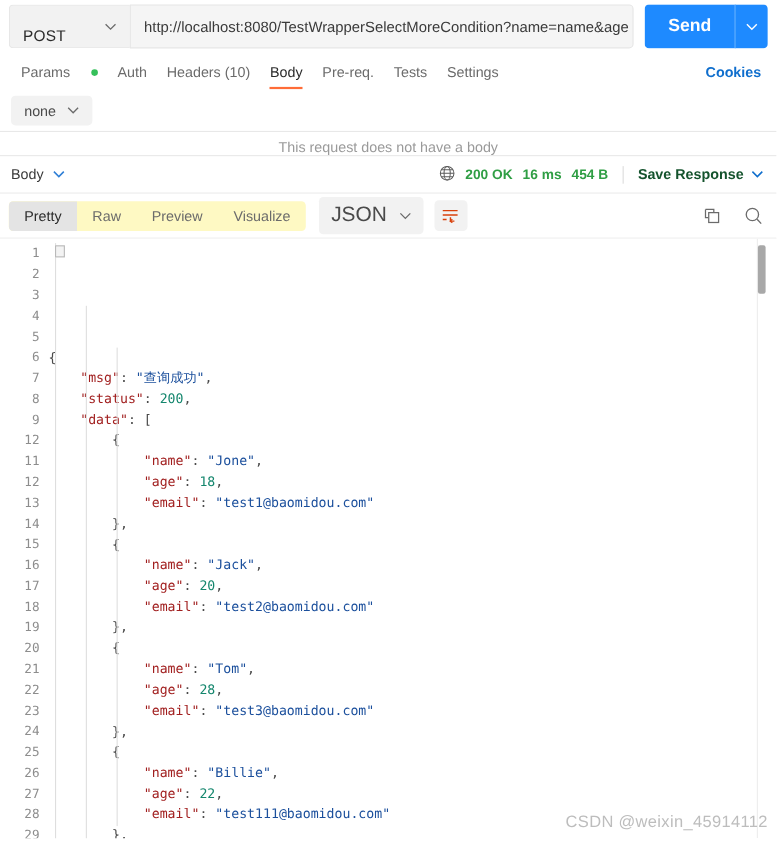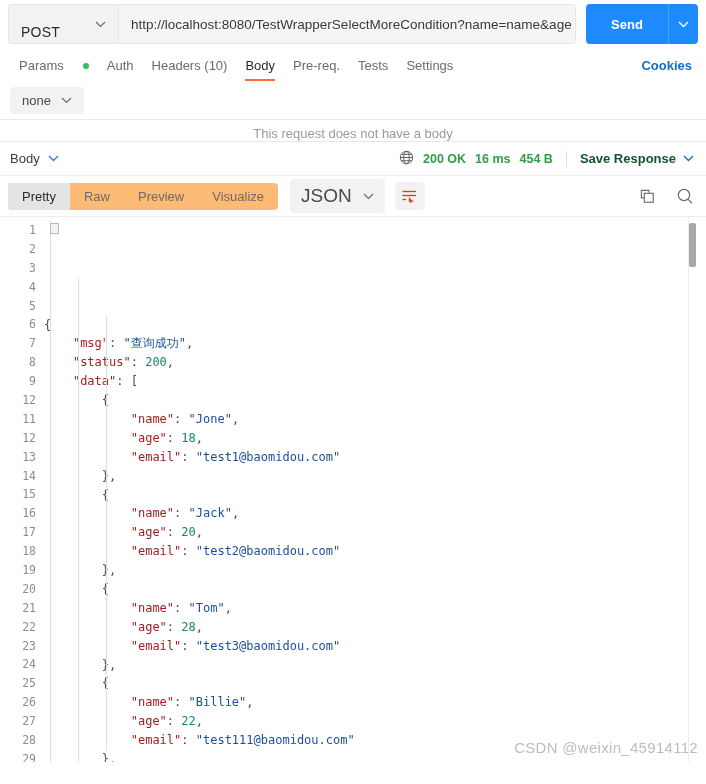--- a/index.html
+++ b/index.html
@@ -54,21 +54,21 @@
     margin-left: 10px;
     margin-right: 8px;
     border-radius: 4px;
     overflow: hidden;
   }
   .send-btn {
     display: flex; align-items: center; justify-content: center;
     width: 82px;
     background: #1e8aff;
     color: #fff;
-    font-size: 13px;
+    font-size: 16px;
     font-weight: bold;
     border: none;
     cursor: pointer;
     font-family: "Liberation Sans", sans-serif;
   }
   .send-caret {
     display: flex; align-items: center; justify-content: center;
     width: 30px;
     background: #1e8aff;
     border-left: 1px solid #4aa3ff;
@@ -185,21 +185,21 @@
     display: flex;
     align-items: center;
     height: 42px;
     padding: 0 12px 0 8px;
     border-top: 1px solid #ececec;
     border-bottom: 1px solid #ececec;
     background: #fff;
   }
   .seg-group {
     display: flex;
-    background: #fdba74;
+    background: #fef9c3;
     border-radius: 4px;
     overflow: hidden;
   }
   .seg {
     padding: 6px 14px;
     font-size: 13px;
     color: #6b6b6b;
     cursor: pointer;
   }
   .seg.active {

